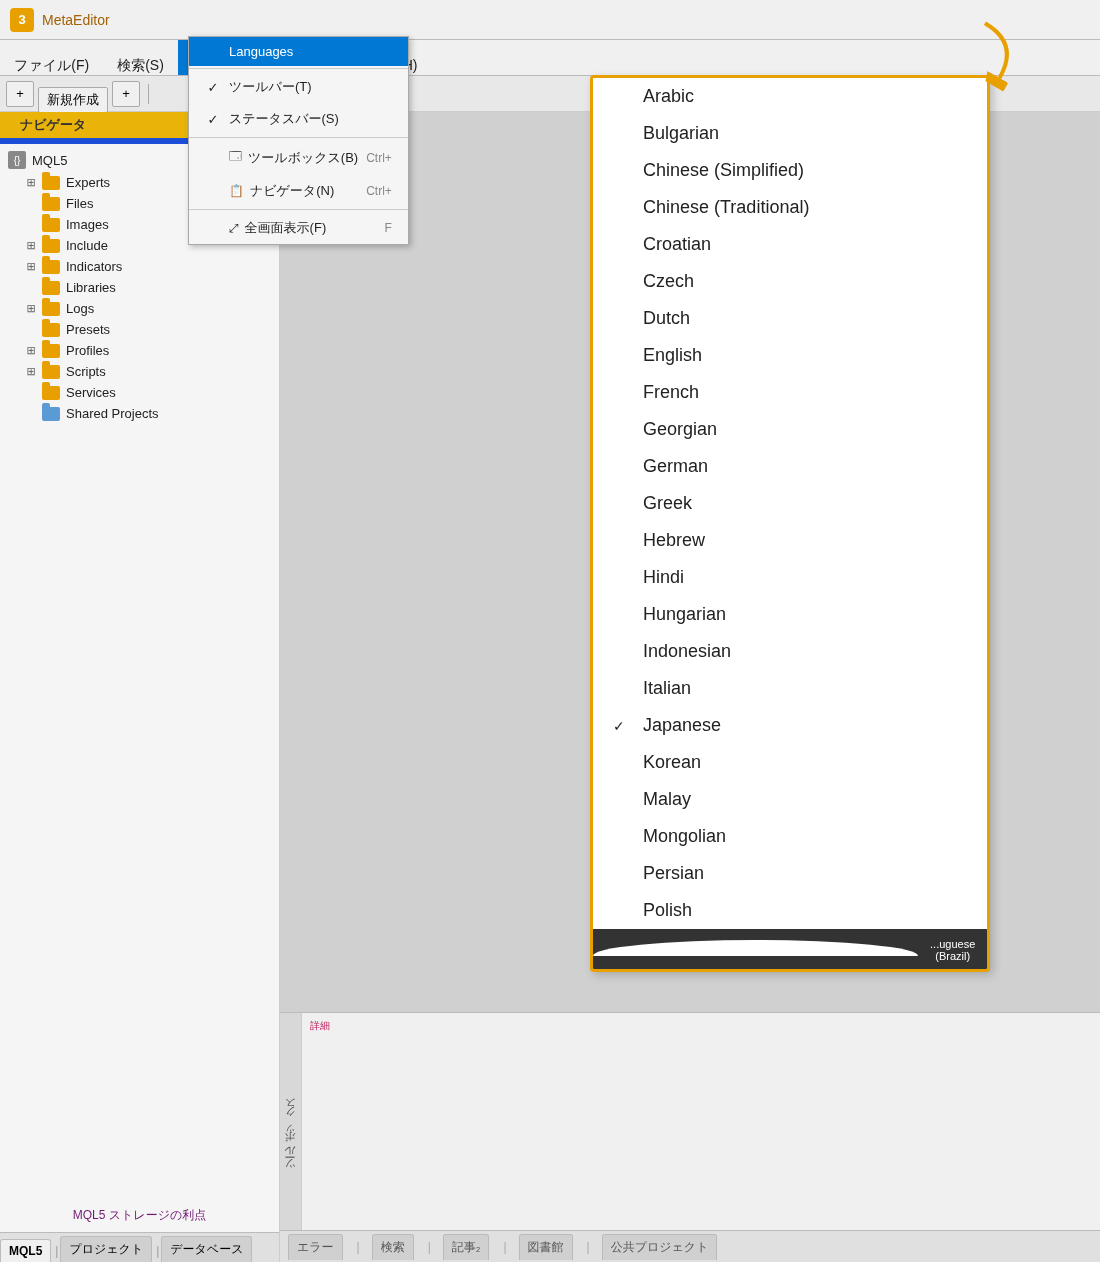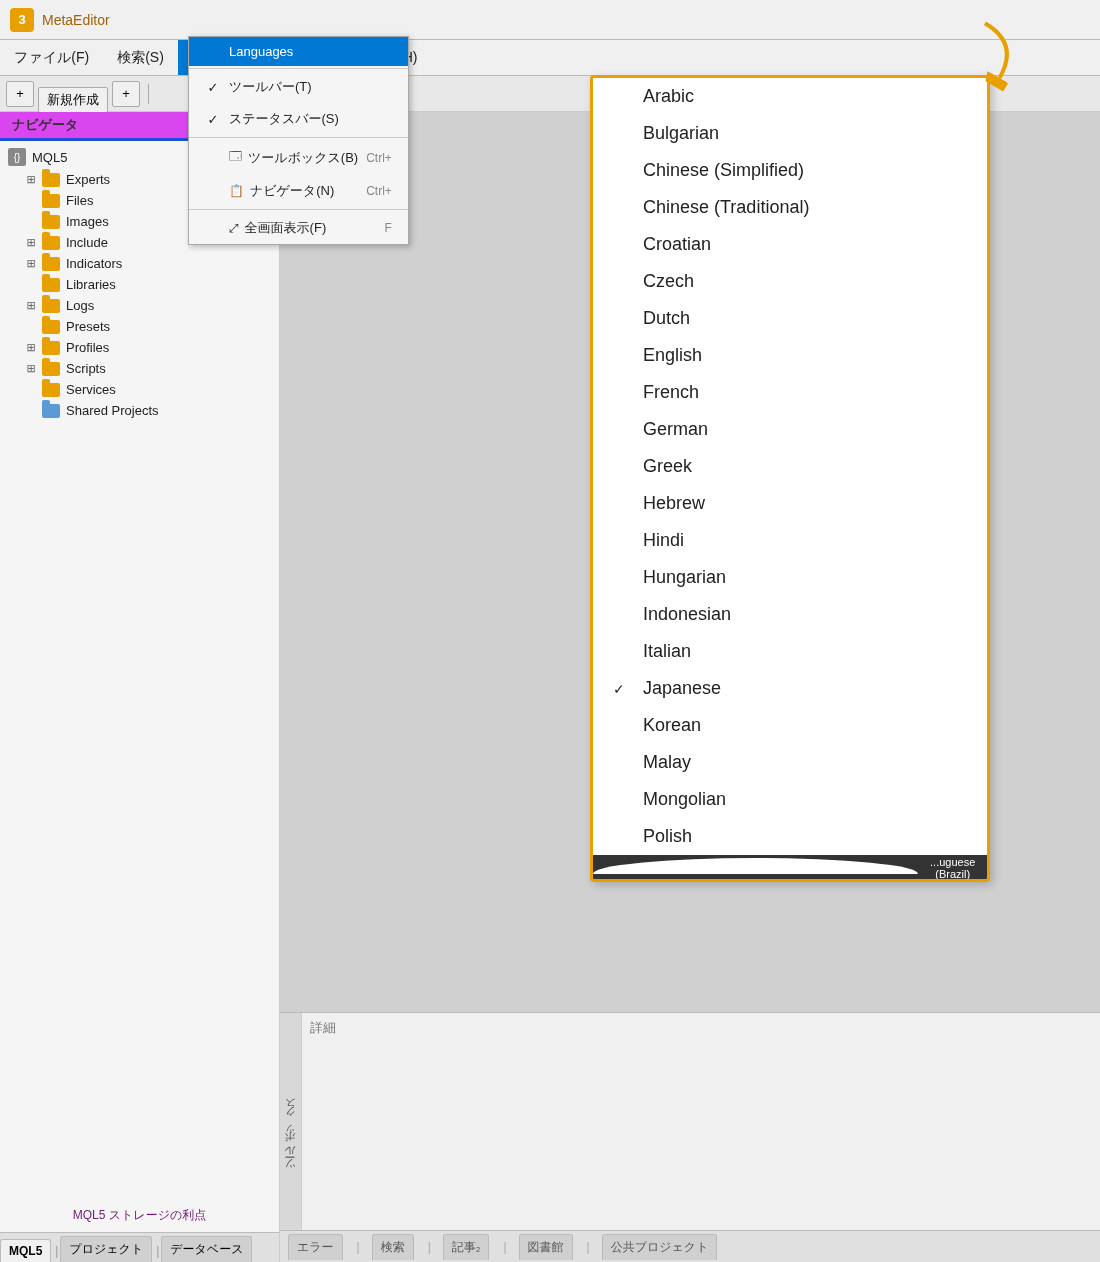--- a/index.html
+++ b/index.html
@@ -45,21 +45,21 @@
       background: #f0f0f0;
       height: 36px;
       display: flex;
       align-items: stretch;
       border-bottom: 1px solid #bbb;
       position: relative;
     }
     .menu-item {
       padding: 0 14px;
       display: flex;
-      align-items: center;
+      align-items: flex-end;
       cursor: pointer;
       color: #222;
       font-size: 14px;
       position: relative;
     }
     .menu-item:hover, .menu-item.active {
       background: #0078d4;
       color: white;
     }
     .menu-item.active {
@@ -120,26 +120,26 @@
     }
     .toolbar-separator {
       width: 1px;
       height: 20px;
       background: #aaa;
       margin: 0 4px;
     }
 
     
     .navigator-header {
-      background: #d946ef;
-      padding: 4px 12px;
+      background: #eab308;
+      padding: 4px 20px;
       font-size: 13px;
       font-weight: bold;
       color: #333;
-      border-bottom: 3px solid #1d4ed8;
+      border-bottom: 6px solid #1d4ed8;
     }
     .tree-view {
       flex: 1;
       overflow-y: auto;
       padding: 4px 0;
     }
     .tree-root {
       display: flex;
       align-items: center;
       padding: 3px 8px;
@@ -360,27 +360,27 @@
       position: absolute;
       top: 20px;
       right: 80px;
       color: #e8a000;
       font-size: 40px;
       z-index: 300;
       transform: rotate(30deg);
     }
 
     .detail-label {
-      font-size: 13px;
-      color: #737373;
+      font-size: 10px;
+      color: #be185d;
       padding: 6px 8px;
     }
 
     .scrollbar-bottom {
-      height: 24px;
+      height: 40px;
       background: #333;
       display: flex;
       align-items: center;
       justify-content: center;
     }
     .wave-shape {
       width: 100%;
       height: 16px;
       background: white;
       border-radius: 50% 50% 0 0 / 100% 100% 0 0;
@@ -640,20 +640,24 @@
   <div class="lang-item">
     <span class="lang-check"></span>
     <span>English</span>
   </div>
   <div class="lang-item">
     <span class="lang-check"></span>
     <span>French</span>
   </div>
   <div class="lang-item">
     <span class="lang-check"></span>
+    <span>Georgian</span>
+  </div>
+  <div class="lang-item">
+    <span class="lang-check"></span>
     <span>German</span>
   </div>
   <div class="lang-item">
     <span class="lang-check"></span>
     <span>Greek</span>
   </div>
   <div class="lang-item">
     <span class="lang-check"></span>
     <span>Hebrew</span>
   </div>
@@ -681,20 +685,24 @@
     <span class="lang-check"></span>
     <span>Korean</span>
   </div>
   <div class="lang-item">
     <span class="lang-check"></span>
     <span>Malay</span>
   </div>
   <div class="lang-item">
     <span class="lang-check"></span>
     <span>Mongolian</span>
+  </div>
+  <div class="lang-item">
+    <span class="lang-check"></span>
+    <span>Persian</span>
   </div>
   <div class="lang-item">
     <span class="lang-check"></span>
     <span>Polish</span>
   </div>
 
   <div class="scrollbar-bottom">
     <div class="wave-shape"></div>
     <div style="color: #aaa; font-size: 11px; text-align: center; color: white; padding-top: 2px;">
       <span>...uguese (Brazil)</span>

